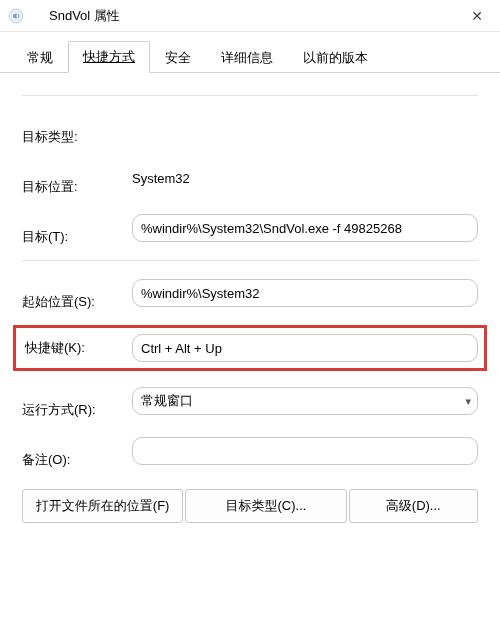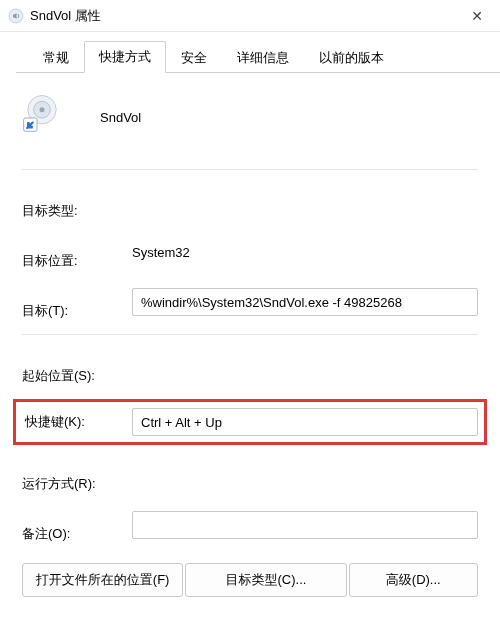--- a/index.html
+++ b/index.html
@@ -22,20 +22,21 @@
     box-sizing: border-box;
   }
   
   .titlebar {
     height: 32px;
     display: flex;
     align-items: center;
     padding: 0 0 0 8px;
     box-sizing: border-box;
     border-bottom: 1px solid #e8e8e8;
+    gap: 19px;
   }
   .titlebar .icon {
     width: 16px;
     height: 16px;
     margin-right: 6px;
     display: flex;
     align-items: center;
     justify-content: center;
   }
   .titlebar .title {
@@ -53,37 +54,37 @@
     color: #444;
     cursor: default;
   }
   
   .tabs {
     display: flex;
     align-items: flex-end;
     padding: 8px 12px 0 12px;
     border-bottom: 1px solid #d0d0d0;
     gap: 0;
-    margin-left: 16px;
   }
   .tab {
     padding: 6px 14px 6px 14px;
     font-size: 13px;
     color: #000;
     border: 1px solid transparent;
     border-bottom: none;
     position: relative;
     top: 1px;
     cursor: default;
   }
   .tab.active {
     border-color: #d0d0d0;
     background: #fff;
     border-bottom: 1px solid #fff;
     border-radius: 2px 2px 0 0;
+    text-decoration: underline;
   }
   
   .content {
     flex: 1;
     padding: 16px 22px 10px 22px;
     box-sizing: border-box;
   }
   .app-row {
     display: flex;
     align-items: center;
@@ -122,21 +123,21 @@
   }
   input.text, .select {
     flex: 1;
     height: 28px;
     box-sizing: border-box;
     border: 1px solid #c8c8c8;
     padding: 0 8px;
     font-family: inherit;
     font-size: 13px;
     background: #fff;
-    border-radius: 2px;
+    border-radius: 10px;
   }
   .select {
     display: flex;
     align-items: center;
     justify-content: space-between;
     padding-right: 6px;
   }
   .select .chev {
     font-size: 11px;
     color: #555;
@@ -203,35 +204,20 @@
   <div class="tabs">
     <div class="tab"><span>常规</span></div>
     <div class="tab active"><span>快捷方式</span></div>
     <div class="tab"><span>安全</span></div>
     <div class="tab"><span>详细信息</span></div>
     <div class="tab"><span>以前的版本</span></div>
   </div>
 
   <div class="content">
 
-    <div class="app-row">
-      <div class="big-icon">
-        <svg class="speaker-svg" width="40" height="40" viewBox="0 0 48 48">
-          <circle cx="24" cy="20" r="17" fill="#eef2f7" stroke="#b9c4cf" stroke-width="1"></circle>
-          <circle cx="24" cy="20" r="10" fill="#dde6ef" stroke="#aeb9c5" stroke-width="1"></circle>
-          <circle cx="24" cy="20" r="3" fill="#9aa6b2"></circle>
-
-          <rect x="2" y="30" width="16" height="16" rx="2" fill="#fff" stroke="#8aa0c8" stroke-width="1"></rect>
-          <path d="M6 42 L6 36 L9 36 L9 39 L13 35 L14.5 36.5 L10.5 40.5 L13 40.5 L13 43.5 L6 43.5 Z" fill="#2e6fd6" transform="translate(0,-1) scale(1)"></path>
-          <path d="M6 42 L12 36" stroke="#2e6fd6" stroke-width="2.2" stroke-linecap="round"></path>
-          <path d="M12 36 L12 40 M12 36 L8 36" stroke="#2e6fd6" stroke-width="2.2" stroke-linecap="round" transform="rotate(180 10 38)"></path>
-        </svg>
-      </div>
-      <div class="app-name">SndVol</div>
-    </div>
 
     <hr class="sep">
 
     <div class="form">
 
       <div class="row">
         <div class="label">目标类型:</div>
       </div>
 
       <div class="row">
@@ -241,29 +227,34 @@
 
       <div class="row">
         <div class="label">目标(T):</div>
         <input class="text" type="text" value="%windir%\System32\SndVol.exe -f 49825268" style="">
       </div>
 
       <hr class="sep">
 
       <div class="row">
         <div class="label">起始位置(S):</div>
+        <input class="text" type="text" value="%windir%\System32" style="">
       </div>
 
       <div class="highlight">
         <div class="label">快捷键(K):</div>
         <input class="text" type="text" value="Ctrl + Alt + Up" style="">
       </div>
 
       <div class="row">
         <div class="label">运行方式(R):</div>
+        <div class="select">
+          <span>常规窗口</span>
+          <span class="chev">▾</span>
+        </div>
       </div>
 
       <div class="row">
         <div class="label">备注(O):</div>
         <input class="text" type="text" value="" style="">
       </div>
 
       <div class="buttons">
         <div class="btn">
           <span>打开文件所在的位置(F)</span>

